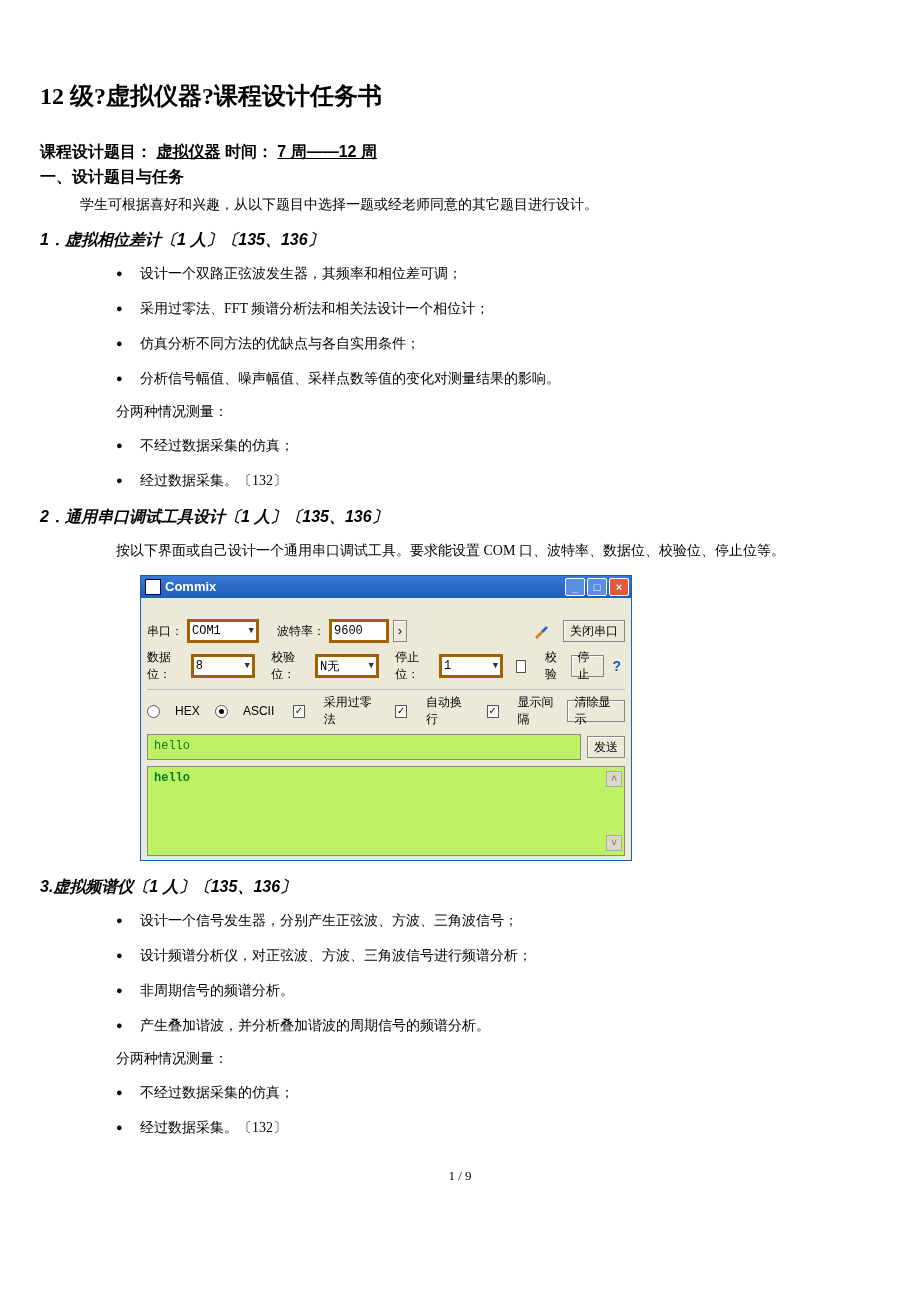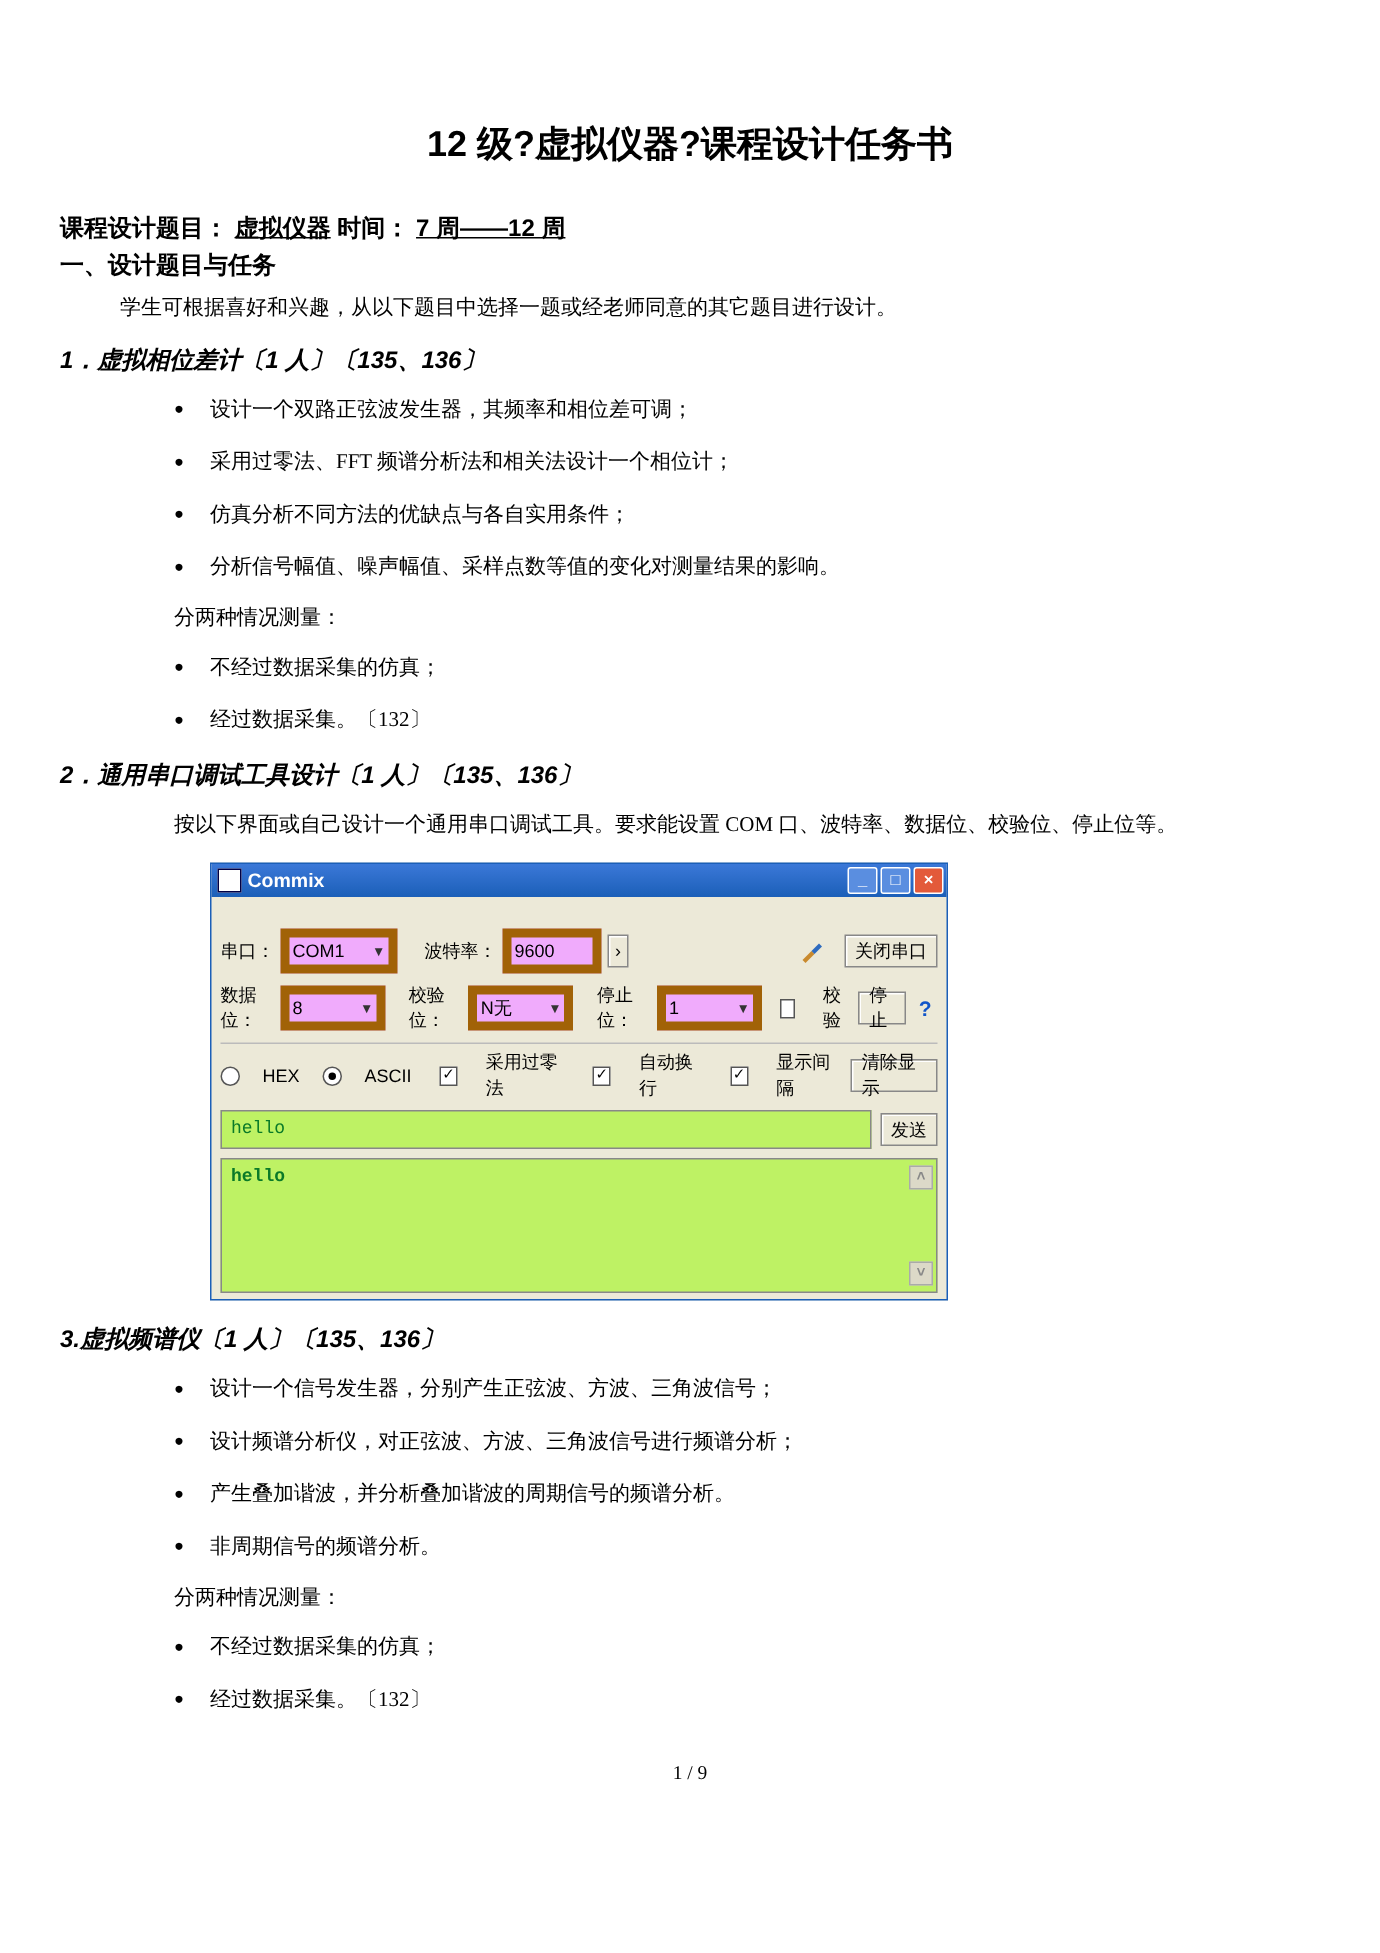--- a/index.html
+++ b/index.html
@@ -7,22 +7,21 @@
     padding: 0;
     background: #fff;
     font-family: "SimSun", "宋体", serif;
     color: #000;
     width: 920px;
   }
   .page {
     padding: 80px 40px 40px 40px;
   }
   .title {
-    text-align: center;
-    font-family: Liberation Sans, sans-serif;
+    font-family: Liberation Serif, serif;
     font-weight: bold;
     font-size: 24px;
     margin-bottom: 30px;
   }
   .meta-line {
     font-family: "SimHei", "黑体", sans-serif;
     font-weight: bold;
     font-size: 16px;
     margin-bottom: 4px;
   }
@@ -93,21 +92,21 @@
   .titlebar-left { display:flex; align-items:flex-start; gap:4px; font-weight:bold; font-family: "Tahoma", sans-serif; font-size:13px;}
   .tb-icon { width:14px; height:14px; background:#fff; border:1px solid #004; }
   .tb-btns { display:flex; gap:2px; }
   .tb-btn { width:18px; height:16px; background:#5a8ee0; border:1px solid #fff; display:flex; align-items:center; justify-content:center; color:#fff; font-size:11px; font-weight:bold; border-radius:2px;}
   .tb-close { background:#e35a3a; }
   .form-area {
     padding: 21px 6px 4px 6px;
   }
   .row { display:flex; align-items:center; gap:4px; margin-bottom:6px; }
   .lbl { font-size:12px; }
-  .inp { background:#f0abfc; border:6px solid #a16207; height:18px; padding:0 2px; display:inline-flex; align-items:center; font-size:12px;}
+  .inp { background:#ffffff; border:3px solid #a16207; height:18px; padding:0 2px; display:inline-flex; align-items:center; font-size:12px;font-family:Liberation Mono, monospace;}
   .dd { width:auto; min-width:40px; position:relative; padding-right:16px;}
   .dd::after { content:"▼"; position:absolute; right:2px; font-size:9px; color:#333; }
   .btn { background:#ece9d8; border:1px solid #888; box-shadow:1px 1px 0 #fff inset; height:20px; padding:0 6px; display:inline-flex; align-items:center; font-size:12px;}
   .btn.small{ padding:0 4px;}
   .row .spacer { flex:1; }
   .chk { display:inline-flex; align-items:center; gap:19px; font-size:12px;}
   .chk-box { width:11px; height:11px; border:1px solid #555; background:#fff; display:inline-flex; align-items:center; justify-content:center; font-size:10px; line-height:1;}
   .radio { display:inline-flex; align-items:center; gap:15px; font-size:12px;}
   .radio-c { width:11px; height:11px; border:1px solid #555; border-radius:50%; background:#fff; display:inline-flex; align-items:center; justify-content:center;}
   .radio-c.on::after { content:""; width:5px; height:5px; background:#000; border-radius:50%;}
@@ -252,22 +251,22 @@
           <span class="scrollhint b">˅</span>
         </div>
       </div>
     </div>
   </div>
 
   <div class="topic">3.虚拟频谱仪〔1 人〕〔135、136〕</div>
   <ul class="bullets">
     <li>设计一个信号发生器，分别产生正弦波、方波、三角波信号；</li>
     <li>设计频谱分析仪，对正弦波、方波、三角波信号进行频谱分析；</li>
+    <li>非周期信号的频谱分析。</li>
     <li>产生叠加谐波，并分析叠加谐波的周期信号的频谱分析。</li>
-    <li>非周期信号的频谱分析。</li>
   </ul>
   <div class="subtext">分两种情况测量：</div>
   <ul class="bullets">
     <li>不经过数据采集的仿真；</li>
     <li>经过数据采集。〔132〕</li>
   </ul>
 
   <div class="footer">1 / 9</div>
 </div>
 

